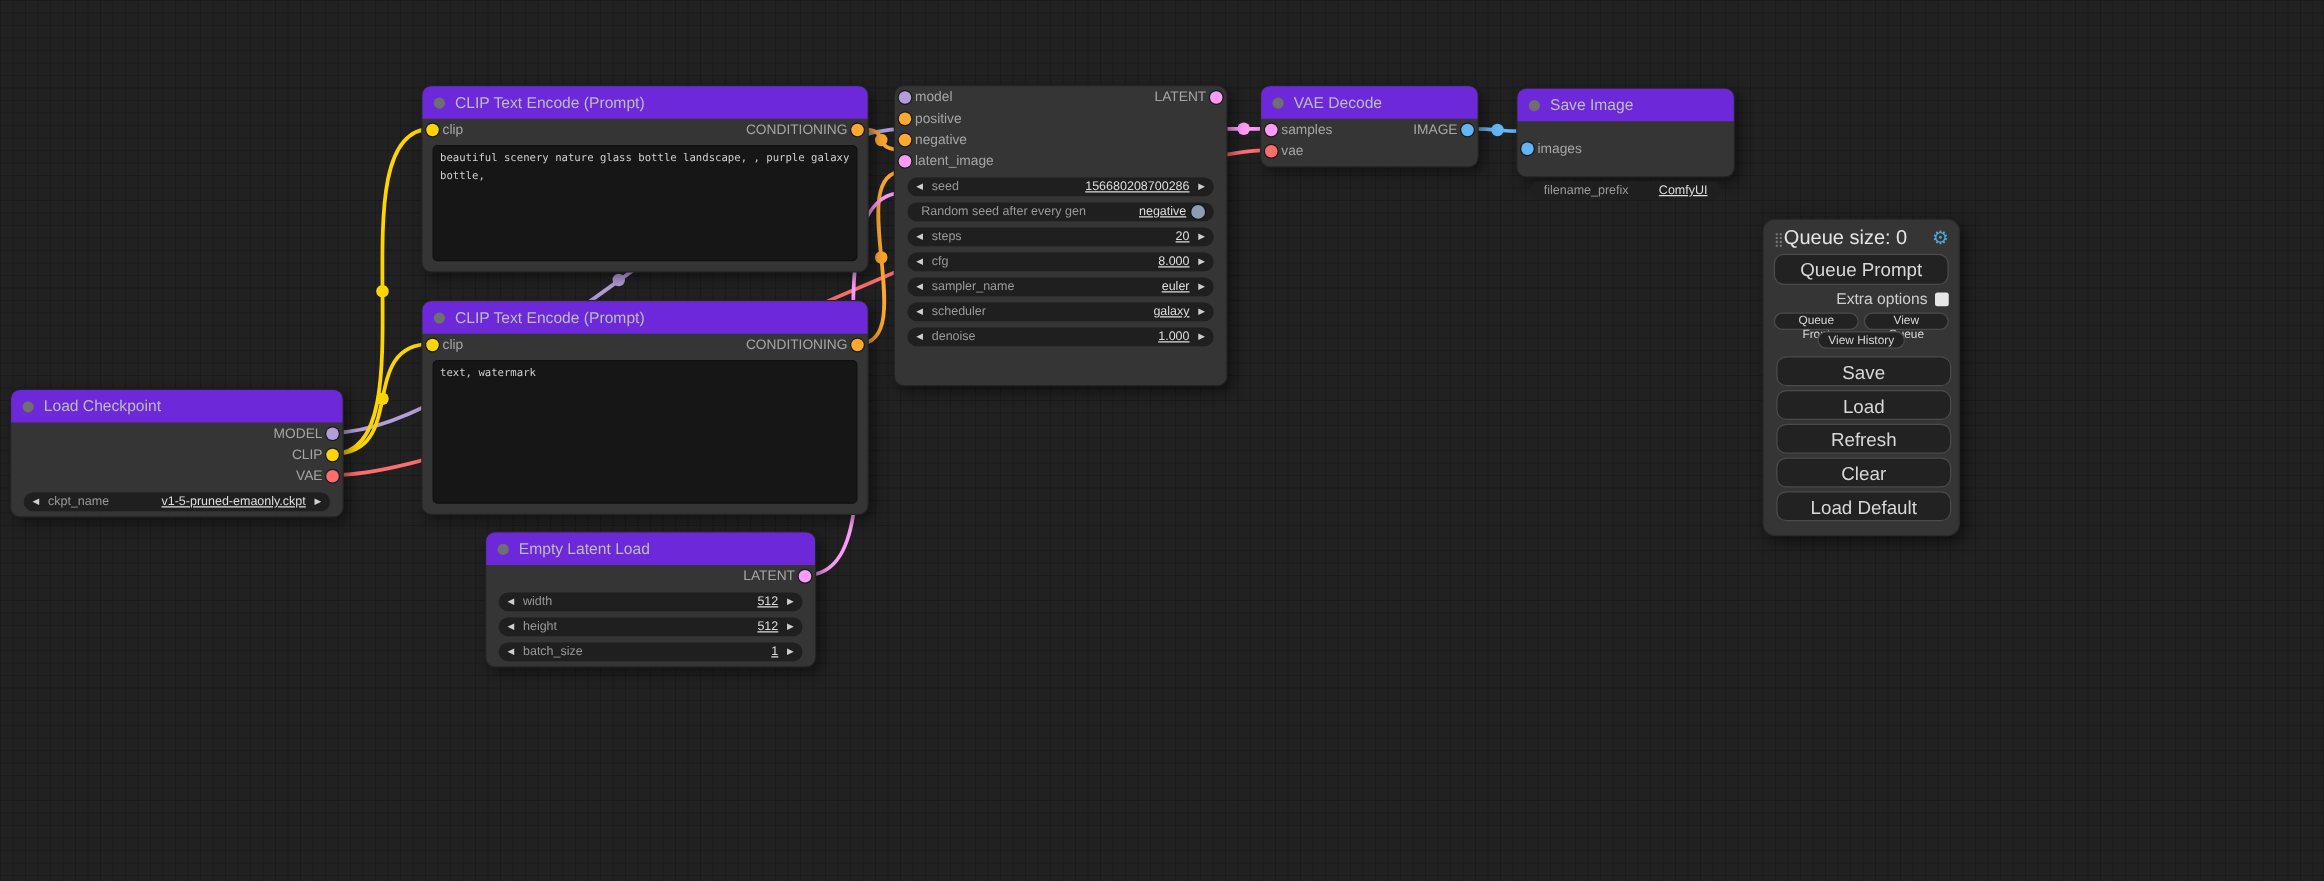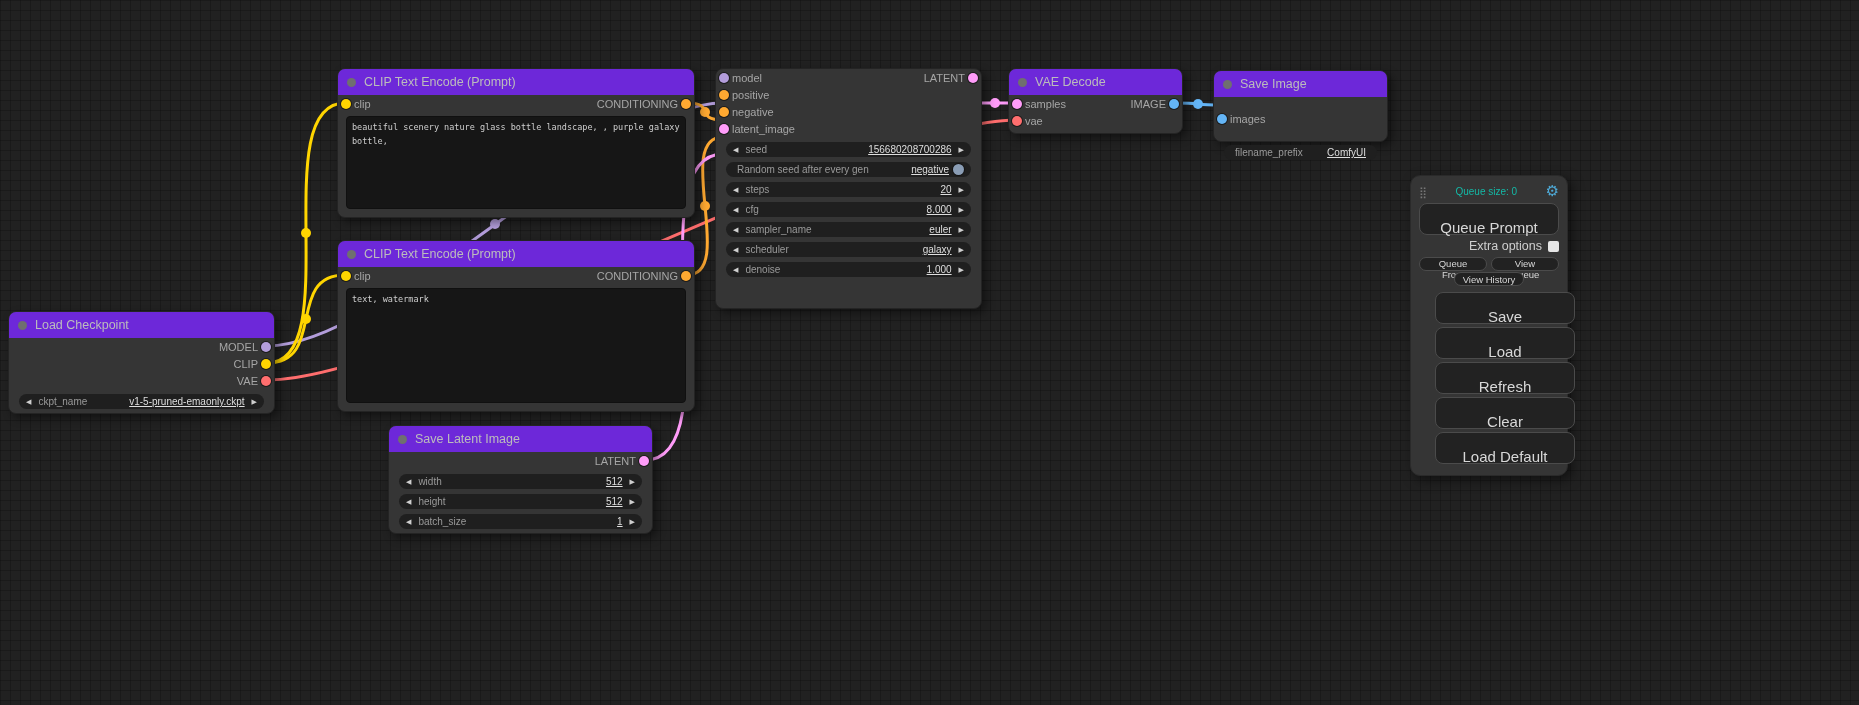--- a/index.html
+++ b/index.html
@@ -61,30 +61,30 @@
 
   
   .menu {
     position:absolute; z-index:3; left:1410px; top:175px; width:158px;
     background:#353535; border-radius:10px; border:1px solid #2a2a2a;
     box-shadow:4px 4px 12px rgba(0,0,0,0.5);
     padding:5px 8px 8px; color:#cfcfcf;
   }
   .menu-header { display:flex; align-items:center; height:20px; margin-bottom:2px; }
   .drag-handle::before { content:"⣿"; color:#777; font-size:11px; }
-  .queue-size { flex:1; text-align:center; font-size:10px; color:#14b8a6; }
+  .queue-size { flex:1; font-size:16px; color:#e5e5e5; }
   .gear-icon::before { content:"⚙"; font-size:15px; line-height:1; }
 
   .btn {
     display:block; width:100%; background:#222222; border:1px solid #4b4b4b;
     border-radius:8px; color:#d8d8d8; font-family:"Liberation Sans", sans-serif;
-    cursor:pointer; padding:15px;
+    cursor:pointer; padding:4px;
   }
   .btn.big { height:25px; font-size:15px; margin:2px 0; }
-  .btn.action { height:24px; font-size:15px; margin:3px 16px; }
+  .btn.action { height:24px; font-size:15px; margin:3px 2px; }
   .extra-row { display:flex; justify-content:flex-end; align-items:center; gap:6px; height:18px; font-size:12.5px; margin:2px 0; }
   .checkbox { width:11px; height:11px; background:#e6e6e6; border-radius:2px; flex:none; }
   .row2 { display:flex; gap:4px; margin:1px 0; }
   .row2 .btn { flex:1; }
   .btn.small { height:14px; font-size:9.5px; border-radius:7px; width:auto; padding:0 8px; }
   .center-row { display:flex; justify-content:center; margin:1px 0 6px; }
 </style>
 </head>
 <body>
 
@@ -164,21 +164,21 @@
       <span class="in-label">clip</span>
       <span class="out-label">CONDITIONING</span>
       <span class="slot-dot out" style="background-color: rgb(255, 169, 49);"></span>
     </div>
     <textarea class="prompt" spellcheck="false" style="">text, watermark</textarea>
   </div>
 
   <div class="node" style="left:388px; top:425px; width:265px; height:109px;">
     <div class="node-title">
       <span class="collapse-dot"></span>
-      <span>Save Latent Image</span>
+      <span>Empty Latent Load</span>
     </div>
     <div class="slot">
       <span class="out-label">LATENT</span>
       <span class="slot-dot out" style="background-color: rgb(255, 156, 249);"></span>
     </div>
     <div class="widget">
       <span class="arrow arrow-l"></span>
       <span class="w-name">width</span>
       <span class="w-value">512</span>
       <span class="arrow arrow-r"></span>

